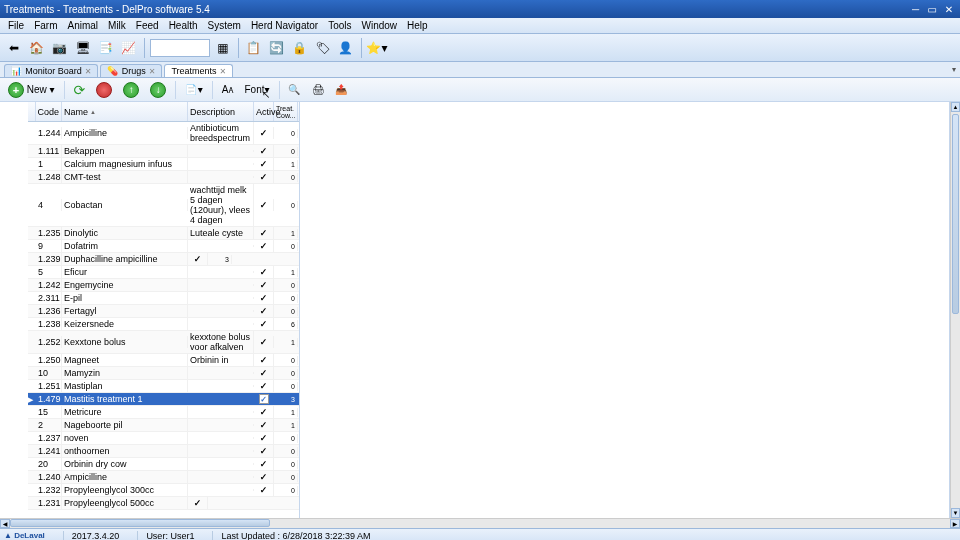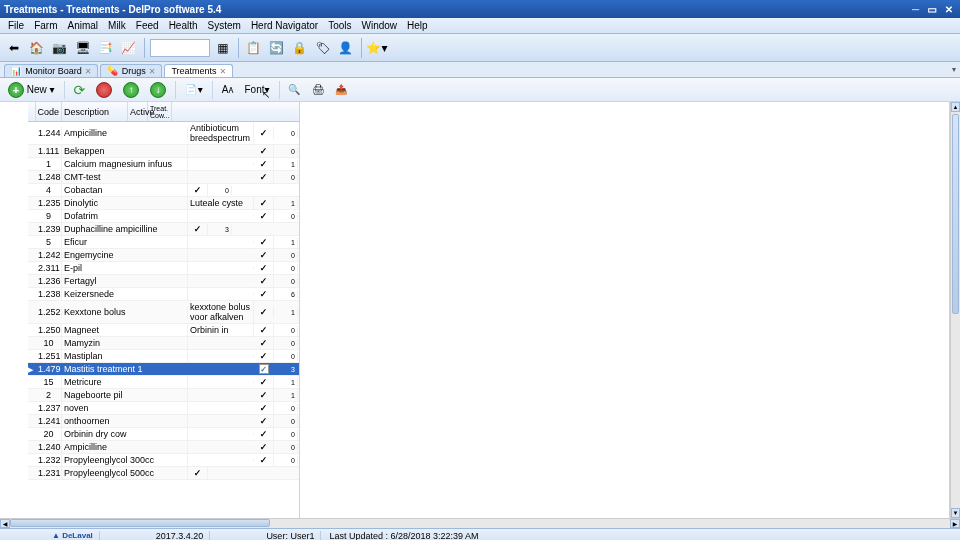--- a/index.html
+++ b/index.html
@@ -1,18 +1,18 @@
 <!DOCTYPE html>
 <html><head>
 <meta charset="utf-8">
 <style>
 * { margin:0; padding:0; box-sizing:border-box; font-family:'Segoe UI',Tahoma,sans-serif; }
 body { width:960px; height:540px; overflow:hidden; background:#fff; position:relative; }
 
-.titlebar { height:18px; background:linear-gradient(#2e6bc5,#1d4f9e); color:#fff; font-size:10px; display:flex; align-items:center; padding:0 4px; justify-content:space-between;font-weight:bold; }
+.titlebar { height:18px; background:linear-gradient(#2e6bc5,#1d4f9e); color:#fff; font-size:10px; display:flex; align-items:center; padding:0 4px; justify-content:space-between; }
 .titlebar .controls span { display:inline-block; width:14px; text-align:center; cursor:pointer; }
 
 .menubar { height:16px; background:linear-gradient(#e9f1fb,#d5e4f6); border-bottom:1px solid #9cb8db; font-size:10px; display:flex; align-items:center; padding:0 4px; gap:2px; }
 .menubar span { padding:0 4px; cursor:pointer; }
 
 .maintoolbar { height:28px; background:linear-gradient(#eaf2fc,#cfe0f4); border-bottom:1px solid #9cb8db; display:flex; align-items:center; padding:0 4px; gap:3px; }
 .tb-btn { width:20px; height:20px; display:flex; align-items:center; justify-content:center; border:1px solid transparent; border-radius:2px; cursor:pointer; font-size:12px; }
 .tb-sep { width:1px; height:20px; background:#9cb8db; margin:0 2px; }
 .tb-search { width:60px; height:18px; border:1px solid #9cb8db; font-size:10px; padding:0 2px; }
 
@@ -41,36 +41,36 @@
 .gc.desc { width:66px; }
 .gc.active { width:20px; }
 .gc.cow { width:24px; line-height:7px; font-size:7px; }
 .sort-ind { font-size:6px; margin-left:2px; color:#666; }
 
 .grow { display:flex; font-size:9px; border-bottom:1px solid #f0f0f0; align-items:center; min-height:10px; }
 .grow:nth-child(even) { background:#fafafa; }
 .grow.sel { background:#316ac5 !important; color:#fff; }
 .grow .gc { border-right:1px solid #f0f0f0; padding:1px 2px; overflow:hidden; }
 .grow.sel .gc { border-right-color:#316ac5; }
-.grow .code { text-align:center; }
+.grow .code { text-align:left; }
 .grow .active { text-align:center; font-weight:bold; }
 .grow .cow { text-align:right; }
 .grow.sel .active-chk { background:#fff; color:#316ac5; border:1px solid #999; display:inline-block; width:10px; height:10px; line-height:9px; font-size:8px; }
 
 .vscroll { width:10px; background:#e8e8e8; border-left:1px solid #ccc; position:relative; }
 .vscroll .thumb { position:absolute; top:12px; left:1px; width:7px; height:200px; background:linear-gradient(#d5e4f6,#b8cce2); border:1px solid #9cb8db; border-radius:2px; }
 .vscroll .arr { height:10px; background:#d5e4f6; border:1px solid #9cb8db; font-size:6px; text-align:center; line-height:8px; cursor:pointer; }
 
 .hscroll { height:10px; background:#e8e8e8; border-top:1px solid #ccc; display:flex; }
 .hscroll .arr { width:10px; background:#d5e4f6; border:1px solid #9cb8db; font-size:6px; text-align:center; line-height:8px; cursor:pointer; }
 .hscroll .track { flex:1; position:relative; }
 .hscroll .thumb { position:absolute; left:0; top:0; width:260px; height:8px; background:linear-gradient(#d5e4f6,#b8cce2); border:1px solid #9cb8db; border-radius:2px; }
 
 .statusbar { height:14px; background:linear-gradient(#e9f1fb,#d5e4f6); border-top:1px solid #9cb8db; font-size:9px; display:flex; align-items:center; padding:0 4px; gap:8px; }
-.sb-seg { border-right:1px solid #b8cce2; padding-right:6px;margin-left:48px; }
+.sb-seg { border-right:1px solid #b8cce2; padding-right:18px; }
 .sb-logo { color:#1d4f9e; font-weight:bold; font-size:8px; }
 
 .cursor-img { position:absolute; left:262px; top:89px; font-size:10px; pointer-events:none; z-index:100; }
 </style>
 </head>
 <body>
 
 <div class="titlebar">
   <span>Treatments - Treatments - DelPro software 5.4</span>
   <div class="controls">
@@ -156,20 +156,24 @@
   <div class="sb-btn">🔍</div>
   <div class="sb-btn">🖨</div>
   <div class="sb-btn">📤</div>
 </div>
 
 <div class="grid-wrap">
   <div class="grid">
     <div class="ghead">
       <div style="width:8px;border-right:1px solid #d0ddef;"></div>
       <div class="gc code">Code</div>
+      <div class="gc name">
+          <span>Name</span>
+          <span class="sort-ind">▲</span>
+        </div>
       <div class="gc desc">Description</div>
       <div class="gc active">Active</div>
       <div class="gc cow">Treat. Cow...</div>
     </div>
     <div id="gridbody">
         <div class="grow">
           <div style="width:8px;position:relative;"></div>
           <div class="gc code">1.244</div>
           <div class="gc name">Ampicilline</div>
           <div class="gc desc">Antibioticum breedspectrum</div>
@@ -197,20 +201,21 @@
           <div class="gc code">1.248</div>
           <div class="gc name">CMT-test</div>
           <div class="gc desc"></div>
           <div class="gc active">✓</div>
           <div class="gc cow">0</div>
         </div>
         <div class="grow">
           <div style="width:8px;position:relative;"></div>
           <div class="gc code">4</div>
           <div class="gc name">Cobactan</div>
+          <div class="gc desc">wachttijd melk 5 dagen (120uur), vlees 4 dagen</div>
           <div class="gc active">✓</div>
           <div class="gc cow">0</div>
         </div>
         <div class="grow">
           <div style="width:8px;position:relative;"></div>
           <div class="gc code">1.235</div>
           <div class="gc name">Dinolytic</div>
           <div class="gc desc">Luteale cyste</div>
           <div class="gc active">✓</div>
           <div class="gc cow">1</div>

